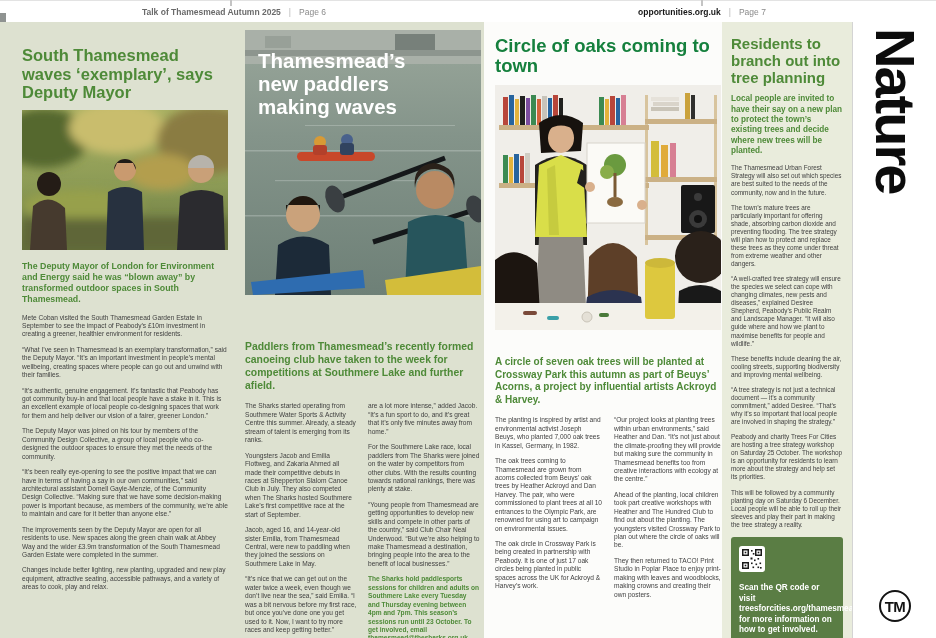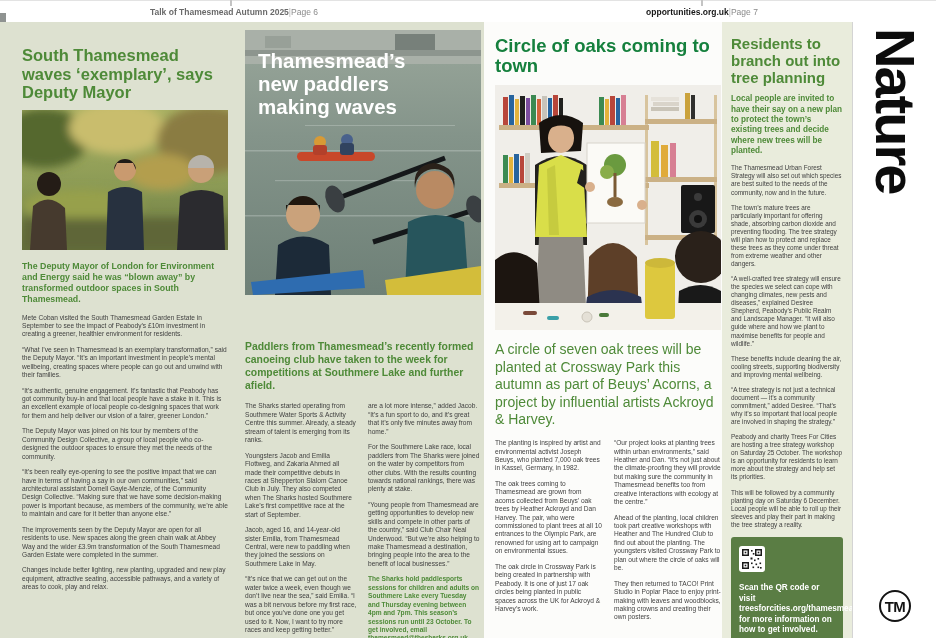--- a/index.html
+++ b/index.html
@@ -1,38 +1,38 @@
 <!DOCTYPE html>
 <html><head>
 <meta charset="utf-8">
 <style>
   html,body{margin:0;padding:0;background:#ffffff;}
   body{font-family:"Liberation Sans","DejaVu Sans",sans-serif;-webkit-font-smoothing:antialiased;}
   .canvas{position:relative;width:936px;height:638px;background:#ffffff;overflow:hidden;}
 
   
   .header{position:absolute;top:0;left:0;width:936px;height:22px;display:flex;background:#ffffff;border-top:1px solid #e3e3e3;}
-  .header-half{flex:1;display:flex;align-items:center;justify-content:center;gap:0;font-size:8.5px;color:#8a8a8a;white-space:nowrap;text-align:center;}
+  .header-half{flex:1;display:flex;align-items:center;justify-content:center;gap:8px;font-size:8.5px;color:#8a8a8a;white-space:nowrap;text-align:center;}
   .mag-title{font-weight:600;color:#6a6a6a;}
   .site-title{font-weight:bold;color:#171717;}
   .hdr-sep{color:#b5b5b5;}
   .corner-tab{position:absolute;left:0;top:13px;width:6px;height:17px;background:#8f9391;}
   .remnant{position:absolute;top:0;width:2px;height:6px;background:#c4c4c4;}
   .remnant.r1{left:230px;} .remnant.r2{left:701px;}
 
   
   .page-left{position:absolute;left:0;top:22px;width:484px;height:616px;background:#dde1d0;}
   .page-right{position:absolute;left:484px;top:22px;width:368px;height:616px;background:#fcfcfa;}
   .margin-right{position:absolute;left:852px;top:22px;width:84px;height:616px;background:#ffffff;border-left:1px solid #d4d4d4;}
   .headline1{font-size:16.5px;line-height:1.13;font-weight:bold;color:#4e8a38;margin:0 0 8px 0;}
   .headline3{font-size:18.5px;line-height:1.08;font-weight:bold;color:#15803d;margin:0 0 9px 0;}
   .headline4{font-size:15px;line-height:1.12;font-weight:bold;color:#4e8a38;margin:0 0 8px 0;}
   .intro1{font-size:8.8px;line-height:1.24;font-weight:bold;color:#4e8a38;margin:11px 0 0 0;}
   .intro2{font-size:10.4px;line-height:1.26;font-weight:bold;color:#4e8a38;margin:9px 0 0 0;}
-  .intro3{font-size:14px;line-height:1.26;font-weight:normal;color:#4e8a38;margin:11px 0 0 0;}
+  .intro3{font-size:10px;line-height:1.26;font-weight:bold;color:#4e8a38;margin:26px 0 0 0;}
   .intro4{font-size:8.2px;line-height:1.26;font-weight:bold;color:#4e8a38;margin:2px 0 0 0;}
   .bodytext p{font-size:6.6px;line-height:1.28;color:#3f3f3f;margin:0 0 7px 0;}
   .bodytext{margin-top:9px;}
   .bodytext p.cta{color:#4e8a38;font-weight:bold;}
   .smallbody p{font-size:6.4px;line-height:1.26;color:#3f3f3f;margin:0 0 7px 0;}
 
   .col1{position:absolute;left:22px;top:24px;width:206px;}
   .col2{position:absolute;left:245px;top:8px;width:236px;}
   .photo-frame{display:block;}
   .photo2-wrap{position:relative;width:236px;height:301px;}

